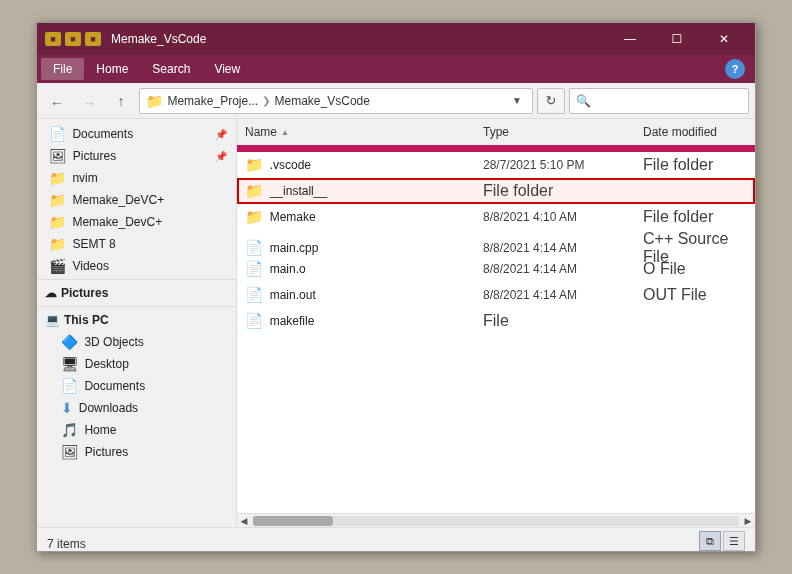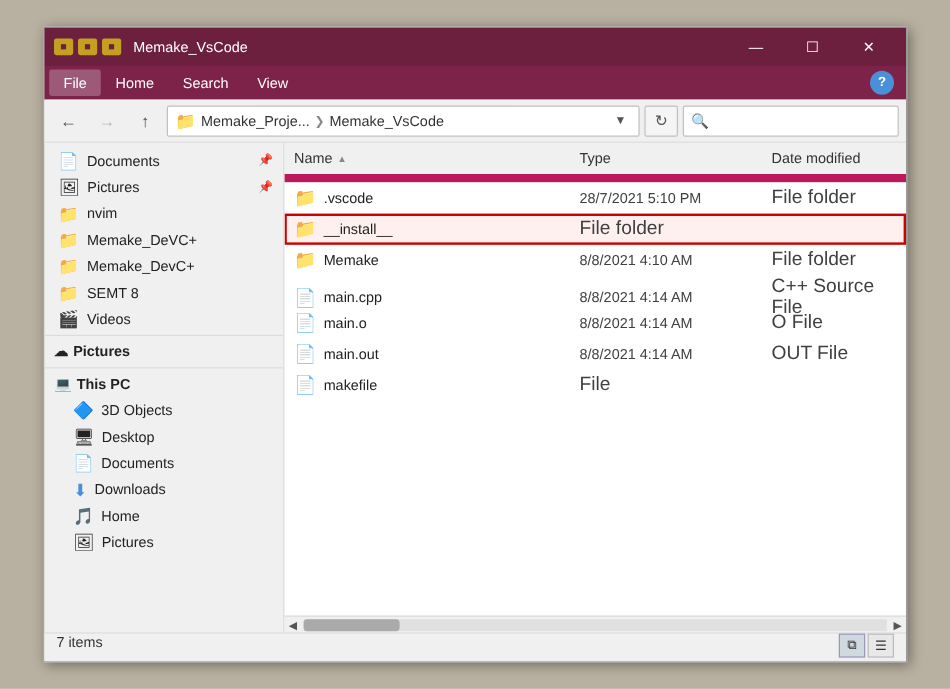--- a/index.html
+++ b/index.html
@@ -301,21 +301,21 @@
       padding: 0 8px;
       font-size: 16px;
       color: #404040;
     }
     
     .status-bar {
       height: 24px;
       background: #f0f0f0;
       border-top: 1px solid #ddd;
       display: flex;
-      align-items: flex-start;
+      align-items: flex-end;
       padding: 0 10px;
       font-size: 12px;
       color: #333;
     }
     .status-bar-right {
       margin-left: auto;
       display: flex;
       gap: 2px;
     }
     .view-btn {

